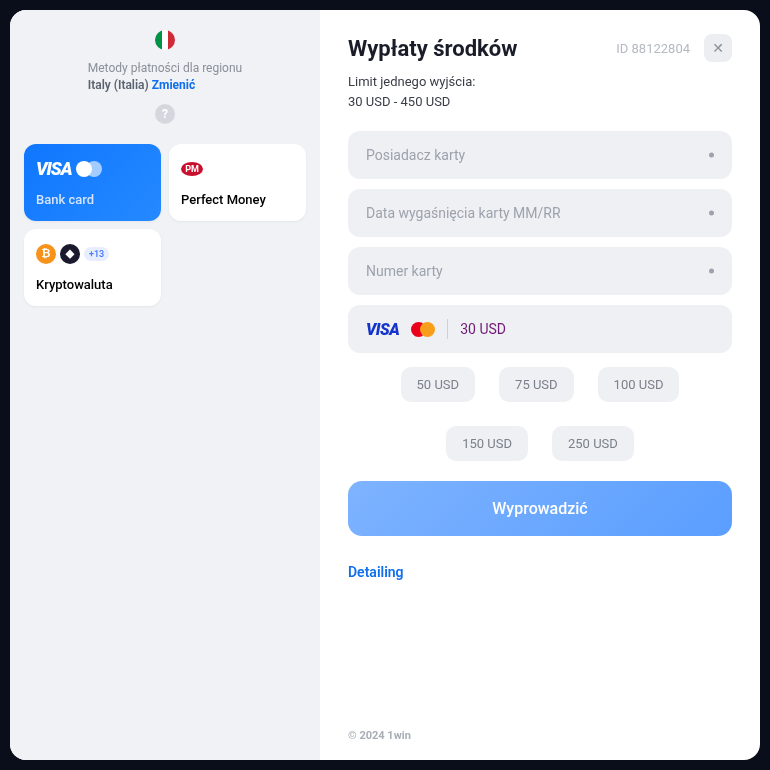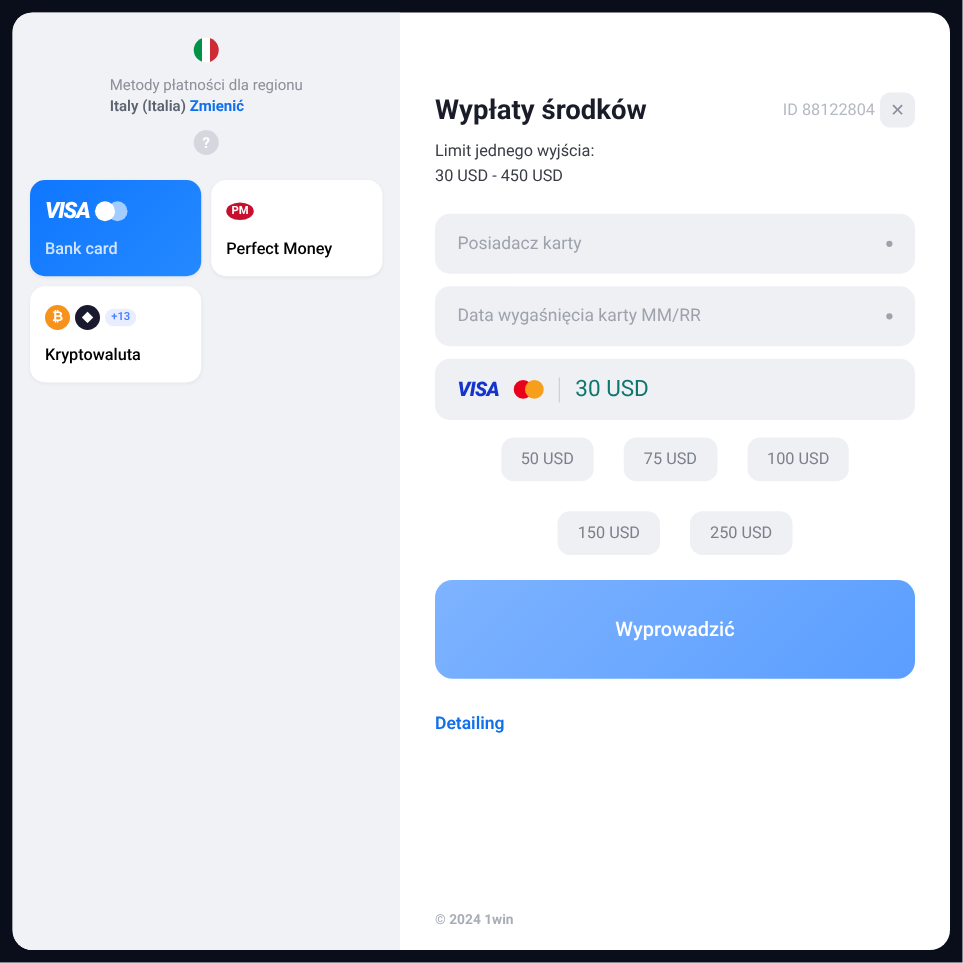--- a/index.html
+++ b/index.html
@@ -21,41 +21,41 @@
 .visa-logo { font-weight: 900; font-style: italic; font-size: 18px; letter-spacing: -1px; }
 .mc-circles { display: flex; }
 .mc-circle { width: 16px; height: 16px; border-radius: 50%; }
 .mc-red { background: #fff; }
 .mc-yellow { background: rgba(255,255,255,0.6); margin-left: -6px; }
 .pm-icon { width: 22px; height: 14px; border-radius: 50%; background: #c8102e; color: #fff; display: flex; align-items: center; justify-content: center; font-size: 9px; font-weight: bold; }
 .crypto-icon { width: 20px; height: 20px; border-radius: 50%; display: inline-flex; align-items: center; justify-content: center; font-size: 11px; font-weight: bold; color: #fff; }
 .btc { background: #f7931a; }
 .eth { background: #1a1a2e; }
 .crypto-badge { font-size: 9px; background: #e8eeff; color: #4a7dff; padding: 2px 5px; border-radius: 8px; font-weight: 600; }
-.main { flex: 1; padding: 24px 28px 16px 28px; display: flex; flex-direction: column; margin-top: 40px; }
+.main { flex: 1; padding: 24px 28px 16px 28px; display: flex; flex-direction: column; }
 .main-header { display: flex; justify-content: space-between; align-items: center; margin-bottom: 10px; }
 .title { font-size: 22px; font-weight: 700; color: #1a1d29; }
-.header-right { display: flex; align-items: center; gap: 4px; }
+.header-right { display: flex; align-items: center; gap: 14px; }
 .id-text { font-size: 13px; color: #b5b9c2; }
 .close-btn { width: 28px; height: 28px; border-radius: 8px; background: #eceef2; color: #8a8f99; display: flex; align-items: center; justify-content: center; cursor: pointer; font-size: 14px; }
 .limit-text { font-size: 13px; color: #3a3d46; line-height: 1.5; margin-bottom: 20px; }
 .input-wrapper { position: relative; margin-bottom: 10px; }
 .input-wrapper input { width: 100%; background: #eef0f4; border: none; border-radius: 12px; padding: 16px 56px 16px 18px; font-size: 14px; color: #7f1d1d; outline: none; }
 .input-wrapper input::placeholder { color: #9da2ac; }
 .input-dot { position: absolute; right: 18px; top: 50%; transform: translateY(-50%); width: 5px; height: 5px; border-radius: 50%; background: #9da2ac; }
 .amount-selector { background: #eef0f4; border-radius: 12px; padding: 14px 18px; display: flex; align-items: center; gap: 12px; margin-bottom: 14px; }
 .amount-visa { font-weight: 900; font-style: italic; color: #1434cb; font-size: 16px; letter-spacing: -0.5px; }
 .amount-mc { display: flex; }
 .amount-mc-r { width: 15px; height: 15px; border-radius: 50%; background: #eb001b; }
 .amount-mc-y { width: 15px; height: 15px; border-radius: 50%; background: #f79e1b; margin-left: -6px; }
 .divider { width: 1px; height: 20px; background: #cbd0d9; }
-.current-amount { font-size: 18px; color: #0f766e; }
+.current-amount { font-size: 14px; color: #701a75; }
 .chips { display: flex; flex-wrap: wrap; gap: 24px; justify-content: center; margin-bottom: 20px; }
 .chip { background: #eef0f4; border-radius: 10px; padding: 10px 16px; font-size: 13px; color: #7b808a; cursor: pointer; }
-.submit-btn { width: 100%; background: linear-gradient(135deg, #7eb3ff, #5a9eff); color: #fff; border: none; border-radius: 14px; padding: 30px; font-size: 16px; font-weight: 500; cursor: pointer; margin-bottom: 28px; }
+.submit-btn { width: 100%; background: linear-gradient(135deg, #7eb3ff, #5a9eff); color: #fff; border: none; border-radius: 14px; padding: 18px; font-size: 16px; font-weight: 500; cursor: pointer; margin-bottom: 28px; }
 .detailing-link { color: #0f6fec; font-size: 14px; font-weight: 600; cursor: pointer; }
 .footer { margin-top: auto; font-size: 11px; color: #a8adb6; line-height: 1.5; font-weight: bold; }
 </style>
 </head>
 <body>
 
 <div class="container">
   <div class="sidebar">
     <div class="region-header">
       <div class="flag"></div>
@@ -108,20 +108,24 @@
     </div>
 
     <div class="input-wrapper">
       <input type="text" placeholder="Posiadacz karty" style="">
       <span class="input-dot"></span>
     </div>
     <div class="input-wrapper">
       <input type="text" placeholder="Data wygaśnięcia karty MM/RR" style="">
       <span class="input-dot"></span>
     </div>
+    <div class="input-wrapper">
+      <input type="text" placeholder="Numer karty" style="">
+      <span class="input-dot"></span>
+    </div>
 
     <div class="amount-selector">
       <span class="amount-visa">VISA</span>
       <span class="amount-mc">
           <span class="amount-mc-r"></span>
           <span class="amount-mc-y"></span>
         </span>
       <span class="divider"></span>
       <span class="current-amount">30 USD</span>
     </div>

